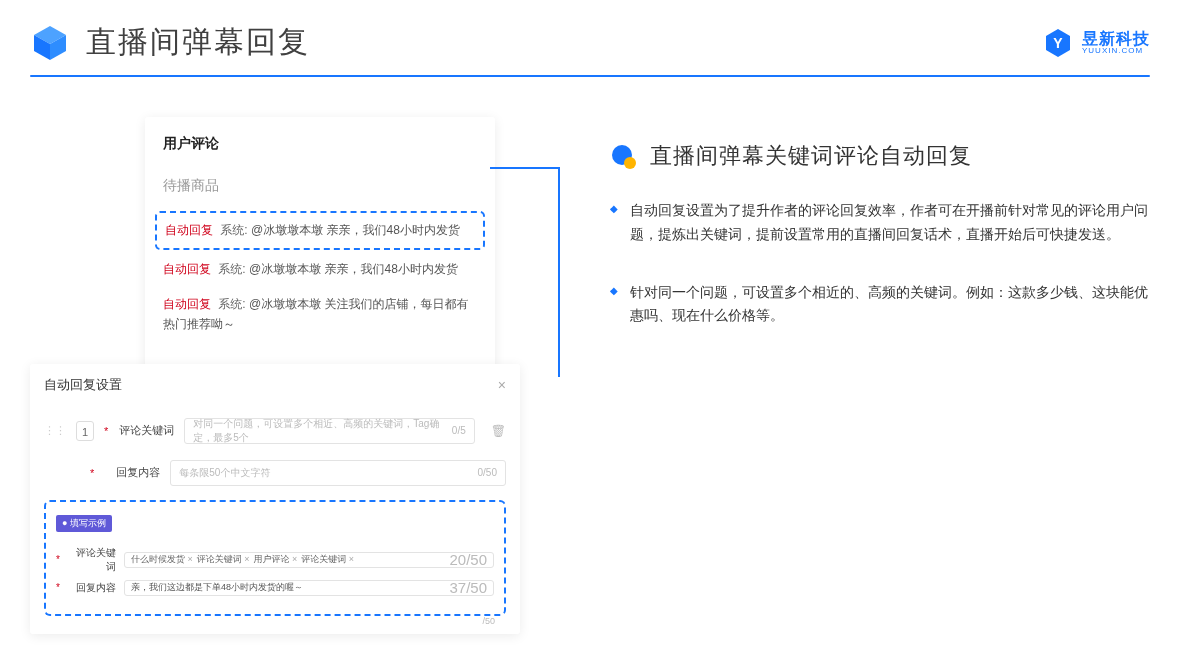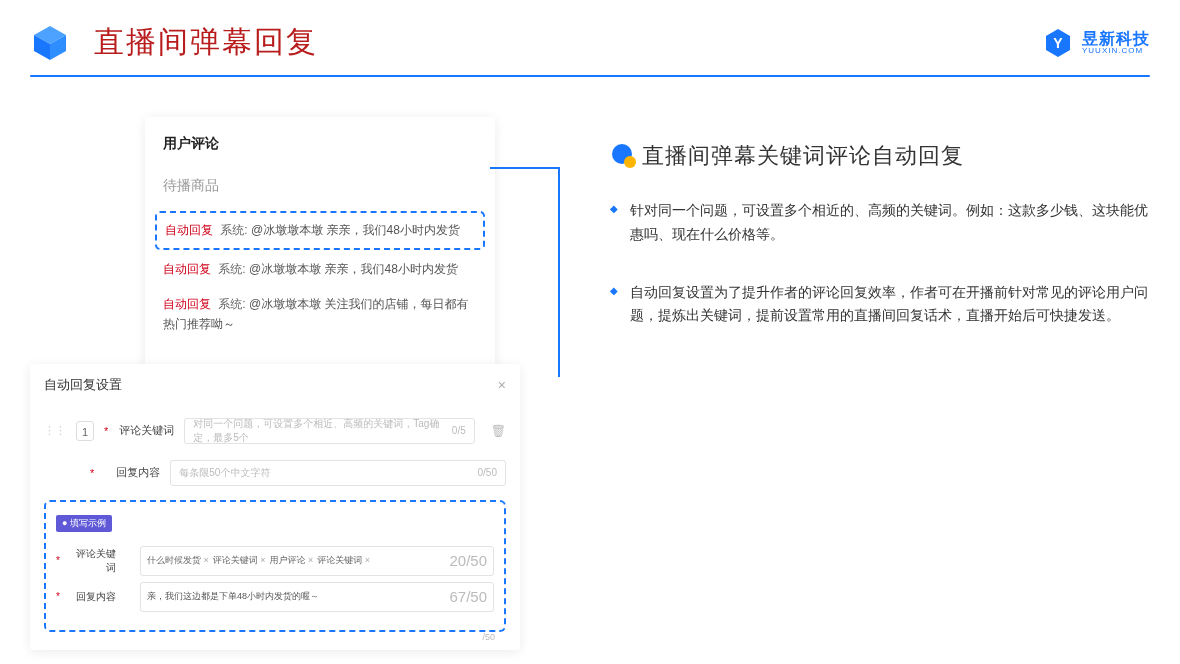--- a/index.html
+++ b/index.html
@@ -2,21 +2,21 @@
 <html><head>
 <meta charset="utf-8">
 <style>
 * { margin: 0; padding: 0; box-sizing: border-box; }
 body { width: 1180px; height: 664px; font-family: "Microsoft YaHei", "PingFang SC", sans-serif; background: #fff; position: relative; }
 
 .header { display: flex; align-items: center; padding: 22px 30px 12px 30px; justify-content: space-between; }
 .header-left { display: flex; align-items: center; gap: 16px; }
 .logo-cube { width: 40px; height: 40px; position: relative; }
 .logo-cube svg { width: 100%; height: 100%; }
-.page-title { font-size: 30px; color: #b91c1c; letter-spacing: 2px; font-weight: 500; margin-left: 8px; }
+.page-title { font-size: 30px; color: #404040; letter-spacing: 2px; font-weight: 500; }
 .brand { display: flex; align-items: center; gap: 8px; }
 .brand-icon { width: 32px; height: 32px; }
 .brand-text { display: flex; flex-direction: column; line-height: 1; }
 .brand-name { color: #1876ff; font-size: 16px; font-weight: bold; letter-spacing: 1px; }
 .brand-sub { color: #1876ff; font-size: 8px; letter-spacing: 1px; }
 
 .hr-line { height: 2px; background: #1876ff; margin: 0 30px 0 30px; border-radius: 1px; }
 
 .content { display: flex; padding: 40px 30px 0 30px; gap: 40px; }
 .left { width: 540px; position: relative; }
@@ -44,28 +44,28 @@
 .field-input .ph { color: #bbb; }
 .field-input .cnt { color: #bbb; font-size: 10px; }
 .del-icon { color: #bbb; font-size: 12px; margin-left: 6px; }
 
 .example-box { border: 2px dashed #1876ff; border-radius: 6px; padding: 10px 10px 12px 10px; margin-top: 14px; position: relative; }
 .add-link { color: #6a5cff; font-size: 10px; margin-bottom: 8px; display: inline-block; }
 .add-note { color: #aaa; font-size: 10px; margin-left: 4px; }
 .example-tag { display: inline-block; background: #5f59d8; color: #fff; font-size: 9px; padding: 2px 6px; border-radius: 2px; margin-bottom: 8px; }
 .ex-row { display: flex; align-items: center; gap: 8px; font-size: 10px; margin: 6px 0; }
 .ex-label { color: #444; width: 48px; text-align: right; }
-.ex-input { flex: 1; height: 30px; border: 1px solid #e3e3e3; border-radius: 3px; padding: 0 6px; display: flex; align-items: center; justify-content: space-between; background: #fff; margin-left: 16px; }
+.ex-input { flex: 1; height: 16px; border: 1px solid #e3e3e3; border-radius: 3px; padding: 0 6px; display: flex; align-items: center; justify-content: space-between; background: #fff; }
 .chips { display: flex; gap: 4px; align-items: center; }
 .chip { font-size: 9px; color: #666; }
 .chip::after { content: " ×"; color: #aaa; }
 .ex-input .cnt { color: #bbb; font-size: 15px; }
 .ex-val { font-size: 9px; color: #555; }
 
-.right-heading { display: flex; align-items: center; gap: 4px; margin: 24px 0 28px 0; }
+.right-heading { display: flex; align-items: flex-end; gap: 12px; margin: 24px 0 28px 0; }
 .bubble-icon { width: 28px; height: 28px; }
 .right-title { font-size: 22px; color: #333; letter-spacing: 1px; }
 .bullets { list-style: none; }
 .bullets li { position: relative; padding-left: 20px; font-size: 14px; color: #333; line-height: 1.7; margin-bottom: 34px; }
 .bullets li::before { content: "◆"; position: absolute; left: 0; top: 1px; color: #1876ff; font-size: 10px; }
 
 .connector { position: absolute; pointer-events: none; z-index: 3; }
 .conn1 { left: 460px; top: 50px; width: 70px; height: 210px; border-right: 2px solid #1876ff; border-top: 2px solid #1876ff; }
 .extra-cnt { position: absolute; right: 25px; bottom: 8px; font-size: 9px; color: #bbb; }
 </style>
@@ -167,21 +167,21 @@
             </span>
             <span class="cnt">20/50</span>
           </div>
         </div>
 
         <div class="ex-row">
           <span class="req-dot">*</span>
           <span class="ex-label">回复内容</span>
           <div class="ex-input">
             <span class="ex-val">亲，我们这边都是下单48小时内发货的喔～</span>
-            <span class="cnt">67/50</span>
+            <span class="cnt">37/50</span>
           </div>
         </div>
       </div>
       <span class="extra-cnt">/50</span>
     </div>
 
     <div class="connector conn1"></div>
 
   </div>
 
@@ -189,17 +189,17 @@
     <div class="right-heading">
       <div class="bubble-icon">
         <svg viewBox="0 0 28 28">
             <circle cx="12" cy="12" r="10" fill="#1876ff"></circle>
             <circle cx="20" cy="20" r="6" fill="#ffb400"></circle>
           </svg>
       </div>
       <div class="right-title">直播间弹幕关键词评论自动回复</div>
     </div>
     <ul class="bullets">
+      <li>自动回复设置为了提升作者的评论回复效率，作者可在开播前针对常见的评论用户问题，提炼出关键词，提前设置常用的直播间回复话术，直播开始后可快捷发送。</li>
       <li>针对同一个问题，可设置多个相近的、高频的关键词。例如：这款多少钱、这块能优惠吗、现在什么价格等。</li>
-      <li>自动回复设置为了提升作者的评论回复效率，作者可在开播前针对常见的评论用户问题，提炼出关键词，提前设置常用的直播间回复话术，直播开始后可快捷发送。</li>
     </ul>
   </div>
 </div>
 
 </body></html>

